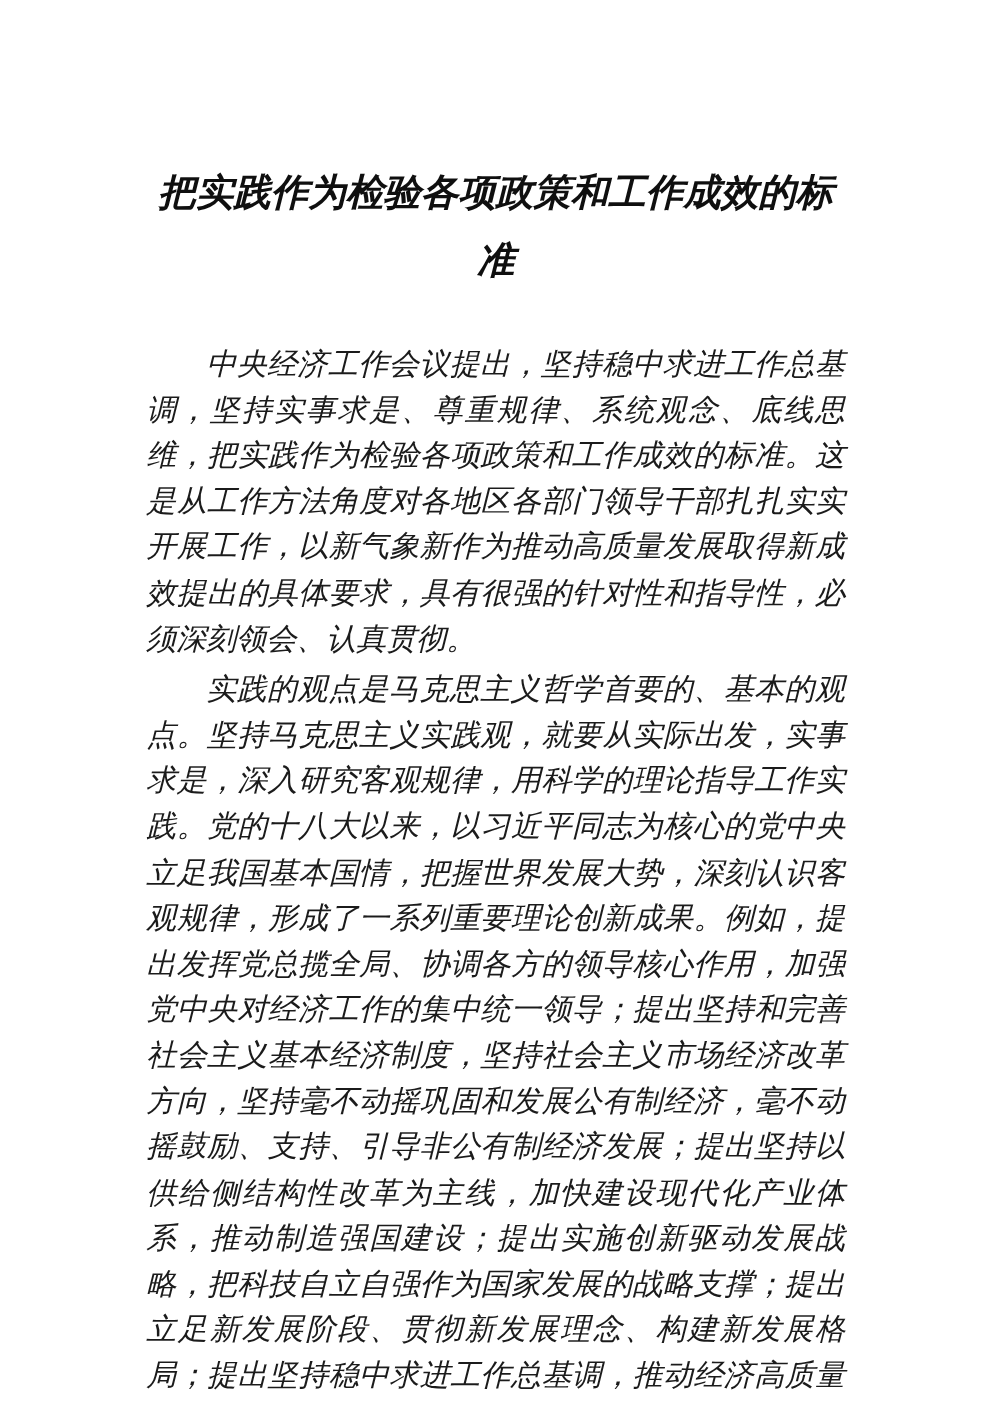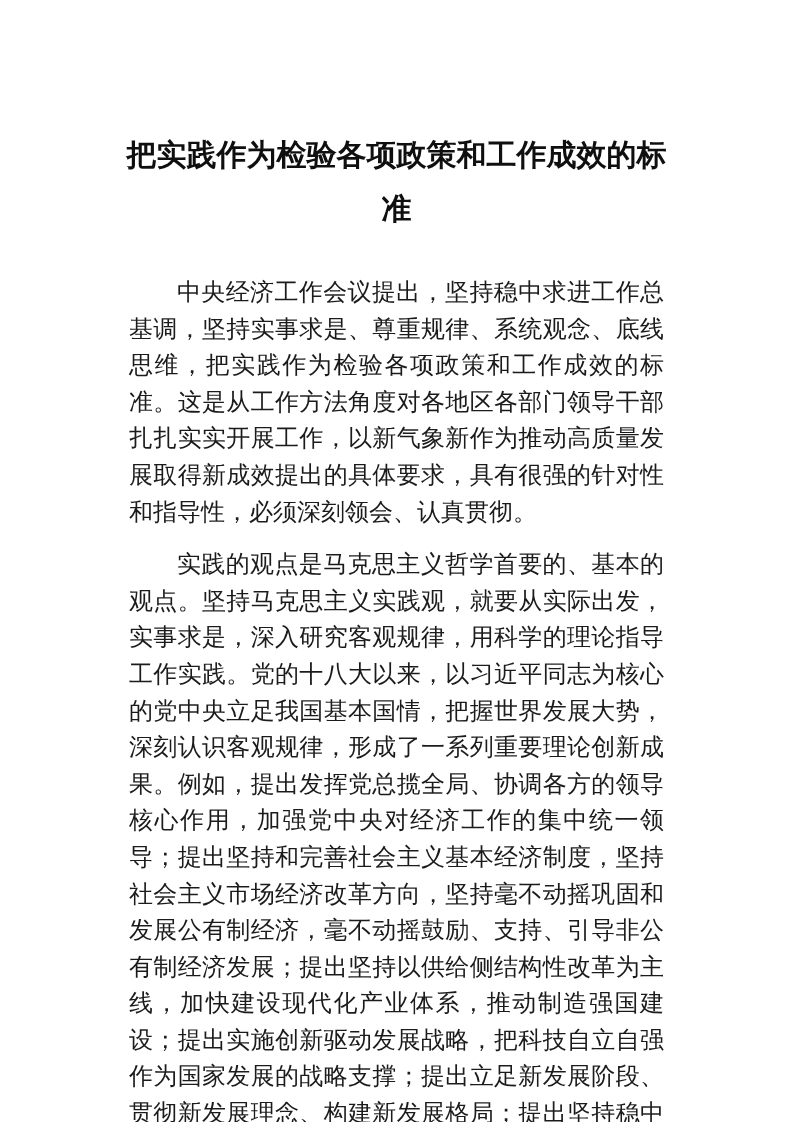--- a/index.html
+++ b/index.html
@@ -10,37 +10,38 @@
   .page {
     position: relative;
     width: 793px;
     height: 1122px;
     background: #ffffff;
     box-sizing: border-box;
     padding: 0 113px;
     overflow: hidden;
     font-family: "Liberation Serif", "DejaVu Serif", serif;
     color: #161616;
+    font-style: italic;
   }
   .doc-title {
     margin: 0;
     padding-top: 128px;
     font-size: 30px;
     line-height: 54px;
     font-weight: bold;
     text-align: center;
     letter-spacing: 0px;
     color: #0f0f0f;
     font-family: "Liberation Sans", "DejaVu Sans", sans-serif;
   }
   .doc-body {
     margin-top: 38px;
   }
   .doc-body p {
-    margin: 16px;
+    margin: 4px;
     font-size: 24px;
     line-height: 36.6px;
     text-align: justify;
     text-justify: inter-ideograph;
     text-indent: 2em;
     color: #1b1b1b;
   }
 </style>
 </head>
 <body>

